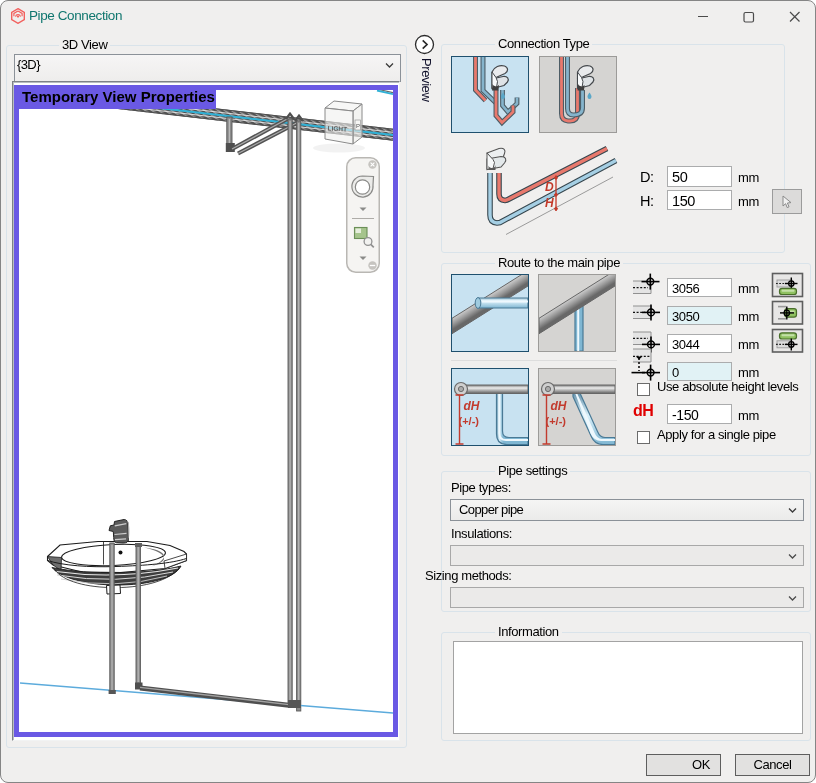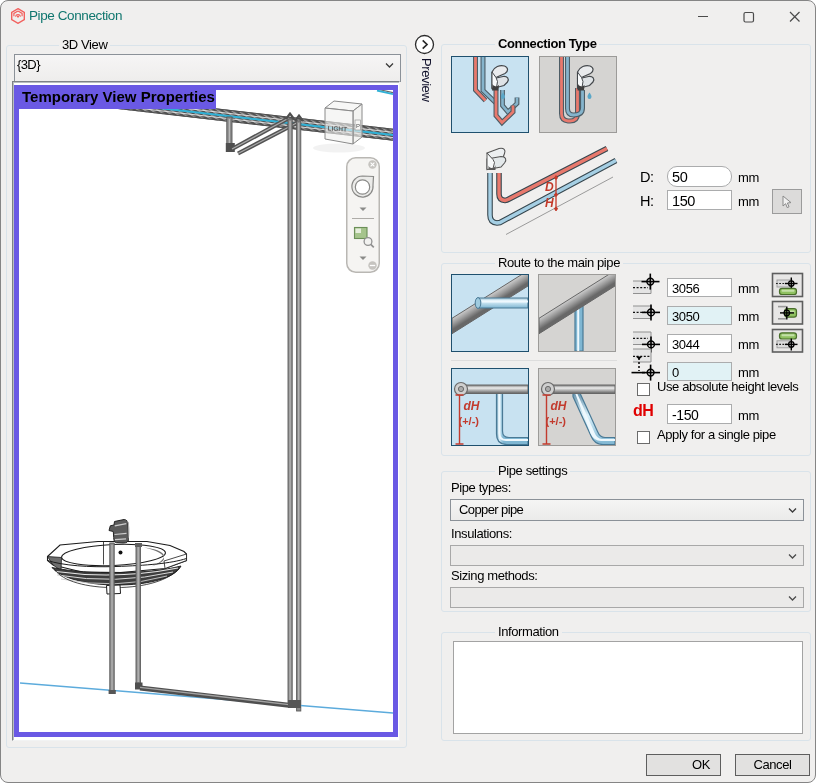--- a/index.html
+++ b/index.html
@@ -152,21 +152,21 @@
     <circle cx="26.5" cy="108.5" r="4.2" fill="#c6c4c0"></circle>
     <line x1="23.8" y1="108.5" x2="29.2" y2="108.5" stroke="#fff" stroke-width="1.3"></line>
   </svg>
 
   <svg class="abs" style="left:413px;top:33px" width="21" height="21" viewBox="0 0 21 21">
     <circle cx="10.5" cy="10.5" r="9" fill="#fff" stroke="#2b2b2b" stroke-width="1.3"></circle>
     <path d="M8.7,6.3 L13,10.5 L8.7,14.7" fill="none" stroke="#2b2b2b" stroke-width="1.7"></path>
   </svg>
   <div class="abs" style="left:416px;top:57px;font-size:13px;letter-spacing:-0.4px;color:#10102a;transform-origin:0 0;transform:rotate(90deg) translate(0,-17px);white-space:nowrap;">Preview</div>
 
-  <div class="grp" style="left:440px;top:43px;width:370px;height:209px;font-weight:bold;">
+  <div class="grp" style="left:440px;top:43px;width:344px;height:209px;">
     <span class="glbl">Connection Type</span>
   </div>
   <div class="thumb sel" style="left:450px;top:55px;">
     <svg width="76" height="75" viewBox="0 0 76 75">
       <g fill="none">
         <path d="M23.5,0 V33 L33.5,43.5" stroke="#4d5d66" stroke-width="5"></path>
         <path d="M23.5,0 V33 L33.5,43.5" stroke="#e8796d" stroke-width="2.8"></path>
         <path d="M31,0 V33.5 L44.5,46.5" stroke="#4d5d66" stroke-width="5"></path>
         <path d="M31,0 V33.5 L44.5,46.5" stroke="#85b4cc" stroke-width="2.8"></path>
         <path d="M50.5,33 V48.5 L56,55 L65,46.5 V40.5" stroke="#4d5d66" stroke-width="4.8"></path>
@@ -219,21 +219,21 @@
     </g>
     <g fill="#c33a2a">
       <path d="M555,174.5 l-2.2,2.2 2.2,2.2 2.2,-2.2 Z"></path>
       <path d="M555,191.5 l-2.2,2.2 2.2,2.2 2.2,-2.2 Z"></path>
       <path d="M555,205.5 l-2.2,2.2 2.2,2.2 2.2,-2.2 Z"></path>
     </g>
     <text x="544" y="190" font-size="12" font-weight="bold" font-style="italic" fill="#c33a2a">D</text>
     <text x="544" y="206" font-size="12" font-weight="bold" font-style="italic" fill="#c33a2a">H</text>
   </svg>
   <div class="abs lbl13" style="left:639px;top:168px;font-size:14.5px;">D:</div>
-  <div class="inp" style="left:666px;top:165px;width:65px;height:21px;font-size:14.5px;padding-top:2px;border-radius:10px;">50</div>
+  <div class="inp" style="left:666px;top:165px;width:65px;height:21px;font-size:14.5px;padding-top:2px;">50</div>
   <div class="mm" style="left:737px;top:169px;">mm</div>
   <div class="abs lbl13" style="left:639px;top:192px;font-size:14.5px;">H:</div>
   <div class="inp" style="left:666px;top:189px;width:65px;height:20px;font-size:14.5px;padding-top:2px;">150</div>
   <div class="mm" style="left:737px;top:193px;">mm</div>
   <div class="btn" style="left:771px;top:188px;width:30px;height:25px;background:#dcdbda;border-color:#9b9b9b;">
     <svg style="position:absolute;left:9px;top:5px" width="11" height="14" viewBox="0 0 11 14">
         <path d="M1,1 L1,11 L3.6,8.7 L5.2,12.6 L7,11.8 L5.4,8 L9,7.6 Z" fill="#f0f0f0" stroke="#8a8a8a" stroke-width="1"></path>
       </svg>
   </div>
 
@@ -405,21 +405,21 @@
     <svg width="9" height="7" viewBox="0 0 9 7">
         <path d="M1,1.5 L4.5,5 L8,1.5" fill="none" stroke="#3b3b3b" stroke-width="1.3"></path>
       </svg>
   </div>
   <div class="abs lbl13" style="left:450px;top:525px;">Insulations:</div>
   <div class="combo" style="left:449px;top:544px;width:354px;height:21px;background:#ebeae9;border-color:#a8a8a8;">
     <svg width="9" height="7" viewBox="0 0 9 7">
         <path d="M1,1.5 L4.5,5 L8,1.5" fill="none" stroke="#4b4b4b" stroke-width="1.3"></path>
       </svg>
   </div>
-  <div class="abs lbl13" style="left:450px;top:567px;">Sizing methods:</div>
+  <div class="abs lbl13" style="left:424px;top:567px;">Sizing methods:</div>
   <div class="combo" style="left:449px;top:586px;width:354px;height:21px;background:#ebeae9;border-color:#a8a8a8;">
     <svg width="9" height="7" viewBox="0 0 9 7">
         <path d="M1,1.5 L4.5,5 L8,1.5" fill="none" stroke="#4b4b4b" stroke-width="1.3"></path>
       </svg>
   </div>
 
   <div class="grp" style="left:440px;top:631px;width:370px;height:109px;">
     <span class="glbl">Information</span>
   </div>
   <div class="abs" style="left:452px;top:640px;width:350px;height:93px;background:#fff;border:1px solid #a3a3a3;"></div>

